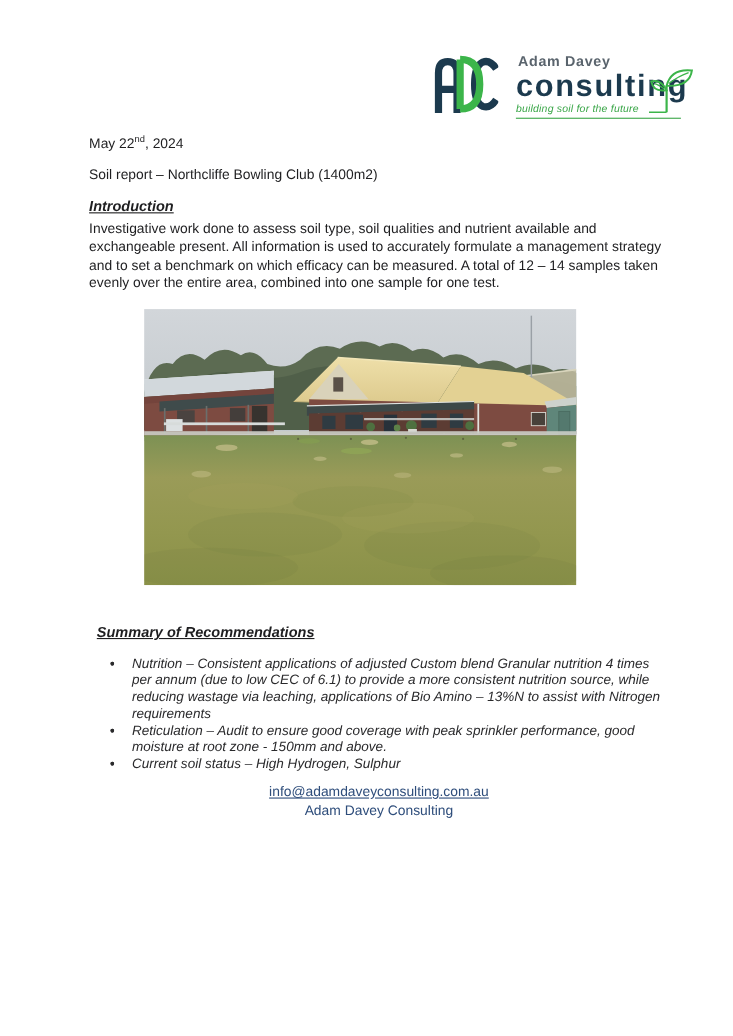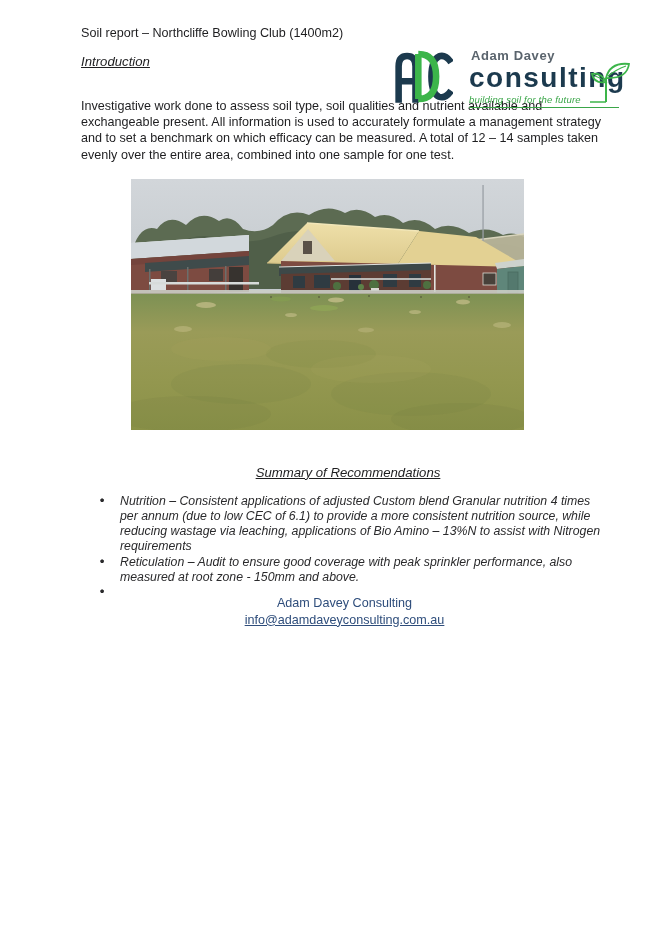--- a/index.html
+++ b/index.html
@@ -28,35 +28,35 @@
   .logo-tagline {
     font-size:9.5px; font-style:italic; font-weight:normal; color:#3aa648;
     border-bottom:1.5px solid #3aa648;
     padding-bottom:2px; margin-top:2px; width:150px; letter-spacing:0.2px;
   }
   .sprout { position:absolute; right:6px; top:6px; }
 
   
   .date-line { margin-top:118px; font-size:12.6px; line-height:16px; }
   .date-line sup { font-size:8.5px; }
-  .doc-title { margin-top:25px; font-size:12.6px; line-height:16px; }
+  .doc-title { margin-top:13px; font-size:12.6px; line-height:16px; }
   .section-h {
     margin-top:12px; font-size:13.2px; line-height:17px;
-    font-weight:normal; font-style:italic; text-decoration:underline;
+    font-weight:bold; font-style:italic; text-decoration:underline;
   }
   .intro-p {
-    margin-top:28px; font-size:12.6px; line-height:16.2px;
+    margin-top:4px; font-size:12.6px; line-height:16.2px;
     width:527px; text-align:left;
   }
 
   
   .photo { margin:16px 0 0 50px; width:393px; height:251px; display:block; }
 
   
-  .summary-h { margin-left:7px; margin-top:34px;text-align:center; }
+  .summary-h { margin-left:7px; margin-top:34px; }
   .rec-list { margin:13px 0 0 0; padding:0; list-style:none; width:527px; }
   .rec-list li {
     position:relative; padding-left:39px;
     font-size:12.3px; line-height:15.2px; font-style:italic; color:#2a2a2c;
   }
   .bullet-marker {
     position:absolute; left:19px; top:0; font-style:normal; font-size:12px;
   }
   .rec-line2 { margin:0; }
 
@@ -88,20 +88,21 @@
       <path d="M16,26 Q20,10 39,12 Q37,27 16,26 Z" stroke="#3cb54a" stroke-width="1.8" fill="none"></path>
       <path d="M18,24 Q27,17 36,14" stroke="#3cb54a" stroke-width="1.2" fill="none"></path>
       <path d="M16,30 Q11,20 2,22 Q4,32 16,30 Z" stroke="#3cb54a" stroke-width="1.8" fill="none"></path>
       <path d="M14,29 Q9,25 5,24" stroke="#3cb54a" stroke-width="1.1" fill="none"></path>
       <path d="M0,50 H16" stroke="#3cb54a" stroke-width="1.5"></path>
     </svg>
   </div>
 
   <div class="doc">
 
+    <div class="date-line"><span>May 22</span><sup>nd</sup><span>, 2024</span></div>
 
     <div class="doc-title">Soil report – Northcliffe Bowling Club (1400m2)</div>
 
     <div class="section-h">Introduction</div>
 
     <p class="intro-p">Investigative work done to assess soil type, soil qualities and nutrient available and exchangeable present. All information is used to accurately formulate a management strategy and to set a benchmark on which efficacy can be measured. A total of 12 – 14 samples taken evenly over the entire area, combined into one sample for one test.</p>
 
     <svg class="photo" role="img" viewBox="0 0 393 251" width="393" height="251" aria-label="Bowling green lawn in front of brick clubhouse buildings with cream and silver roofs, trees and overcast sky behind">
       <defs>
         <linearGradient id="sky" x1="0" y1="0" x2="0" y2="1">
@@ -218,28 +219,29 @@
       </li>
       <li>
         <span class="bullet-marker">•</span>
         <span>Nutrition – Consistent applications of adjusted Custom blend Granular nutrition 4 times per annum (due to low CEC of 6.1) to provide a more consistent nutrition source, while reducing wastage via leaching,  applications of Bio Amino – 13%N to assist with Nitrogen requirements</span>
       </li>
       <li>
         <span class="bullet-marker">•</span>
       </li>
       <li>
         <span class="bullet-marker">•</span>
-        <span>Reticulation – Audit to ensure good coverage with peak sprinkler performance, also measured at root zone - 150mm and above.</span>
-      </li>
-      <li>
-        <span class="bullet-marker">•</span>
-      </li>
-      <li>
-        <span class="bullet-marker">•</span>
+        <span>Reticulation – Audit to ensure good coverage with peak sprinkler performance, good moisture at root zone - 150mm and above.</span>
+      </li>
+      <li>
+        <span class="bullet-marker">•</span>
+      </li>
+      <li>
+        <span class="bullet-marker">•</span>
+        <span>Current soil status – High Hydrogen, Sulphur</span>
       </li>
     </ul>
 
     <div class="footer">
+      <div><a>info@adamdaveyconsulting.com.au</a></div>
       <div>Adam Davey Consulting</div>
-      <div><a>info@adamdaveyconsulting.com.au</a></div>
     </div>
   </div>
 </div>
 
 </body></html>

